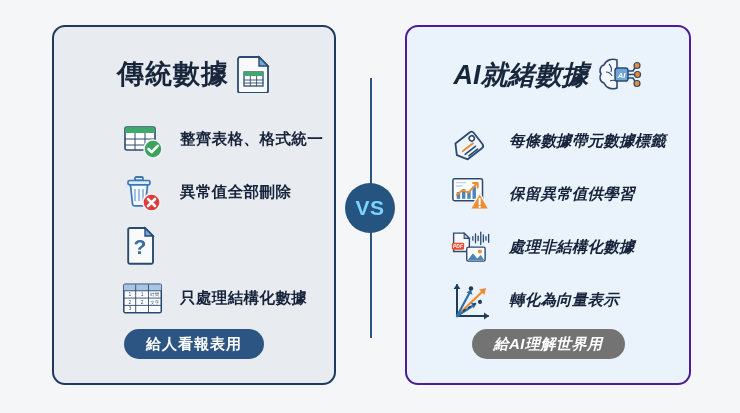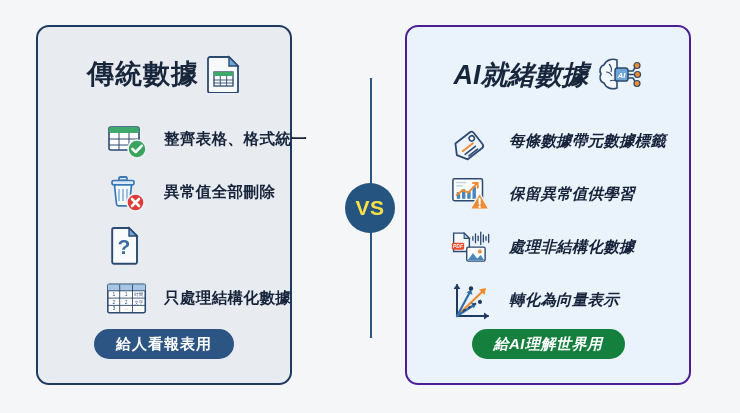--- a/index.html
+++ b/index.html
@@ -12,21 +12,21 @@
   }
   .stage{position:absolute;left:0;top:0;width:740px;height:413px;}
 
   
   .panel{
     position:absolute;top:25px;height:360px;
     border-radius:13px;
     box-sizing:border-box;
   }
   .panel-left{
-    left:36px;width:256px;
+    left:52px;width:284px;
     background:#e8ebf0;
     border:2px solid #1f3a5f;
   }
   .panel-right{
     left:405px;width:286px;
     background:#eaf3fb;
     border:2px solid #4c1d95;
     font-style:italic;
   }
 
@@ -72,33 +72,33 @@
   }
   .pill{
     display:inline-flex;align-items:center;justify-content:center;
     height:30px;padding:0 22px;
     border-radius:16px;
     font-size:15px;font-weight:bold;color:#ffffff;
     letter-spacing:1px;
     white-space:nowrap;
   }
   .pill-blue{background:#2c5583;text-align:right;}
-  .pill-orange{background:#15803d;letter-spacing:0.5px;}
+  .pill-orange{background:#737373;letter-spacing:0.5px;}
 
   
   .divider{
     position:absolute;left:369.5px;top:78px;
     width:2px;height:260px;background:#2c5583;
   }
   .vs{
     position:absolute;left:345px;top:183px;
     width:50px;height:50px;border-radius:50%;
     background:#255480;
     display:flex;align-items:center;justify-content:center;
-    color:#fde047;font-size:21px;font-weight:bold;letter-spacing:0.5px;
+    color:#7dd3fc;font-size:21px;font-weight:bold;letter-spacing:0.5px;
   }
 </style>
 </head>
 <body>
 
 <div class="stage">
 
   <div class="panel panel-left">
 
     <div class="head">

